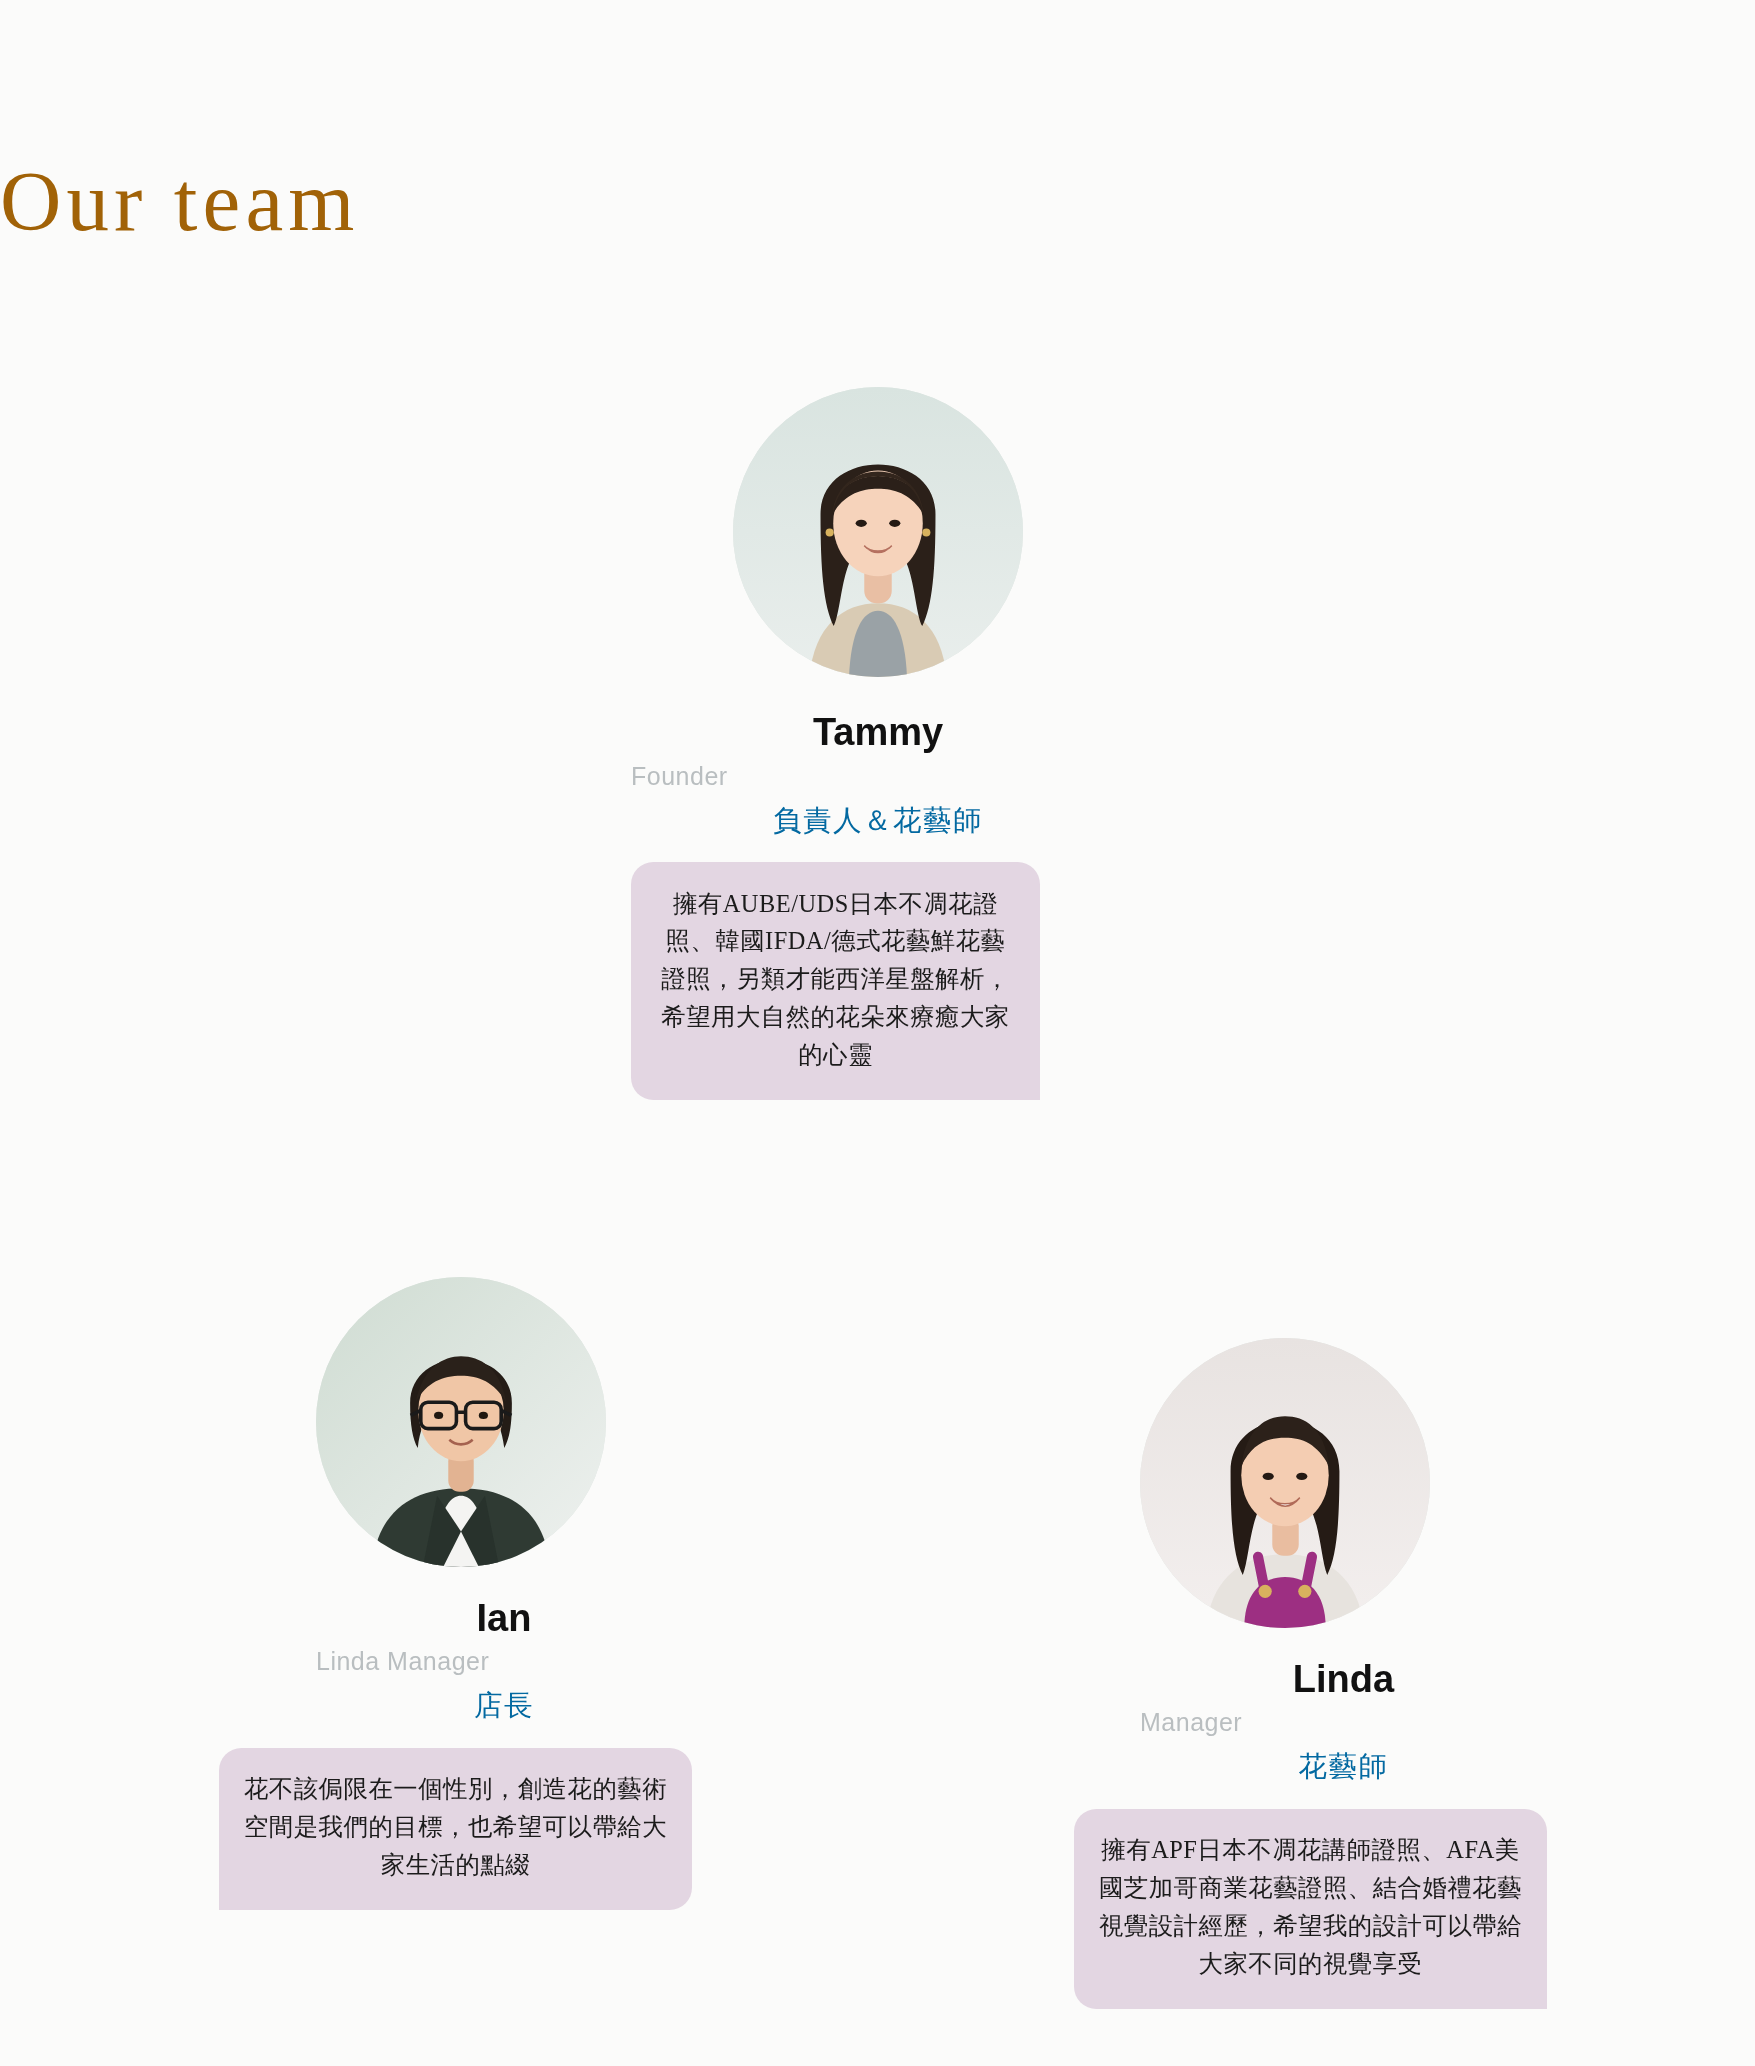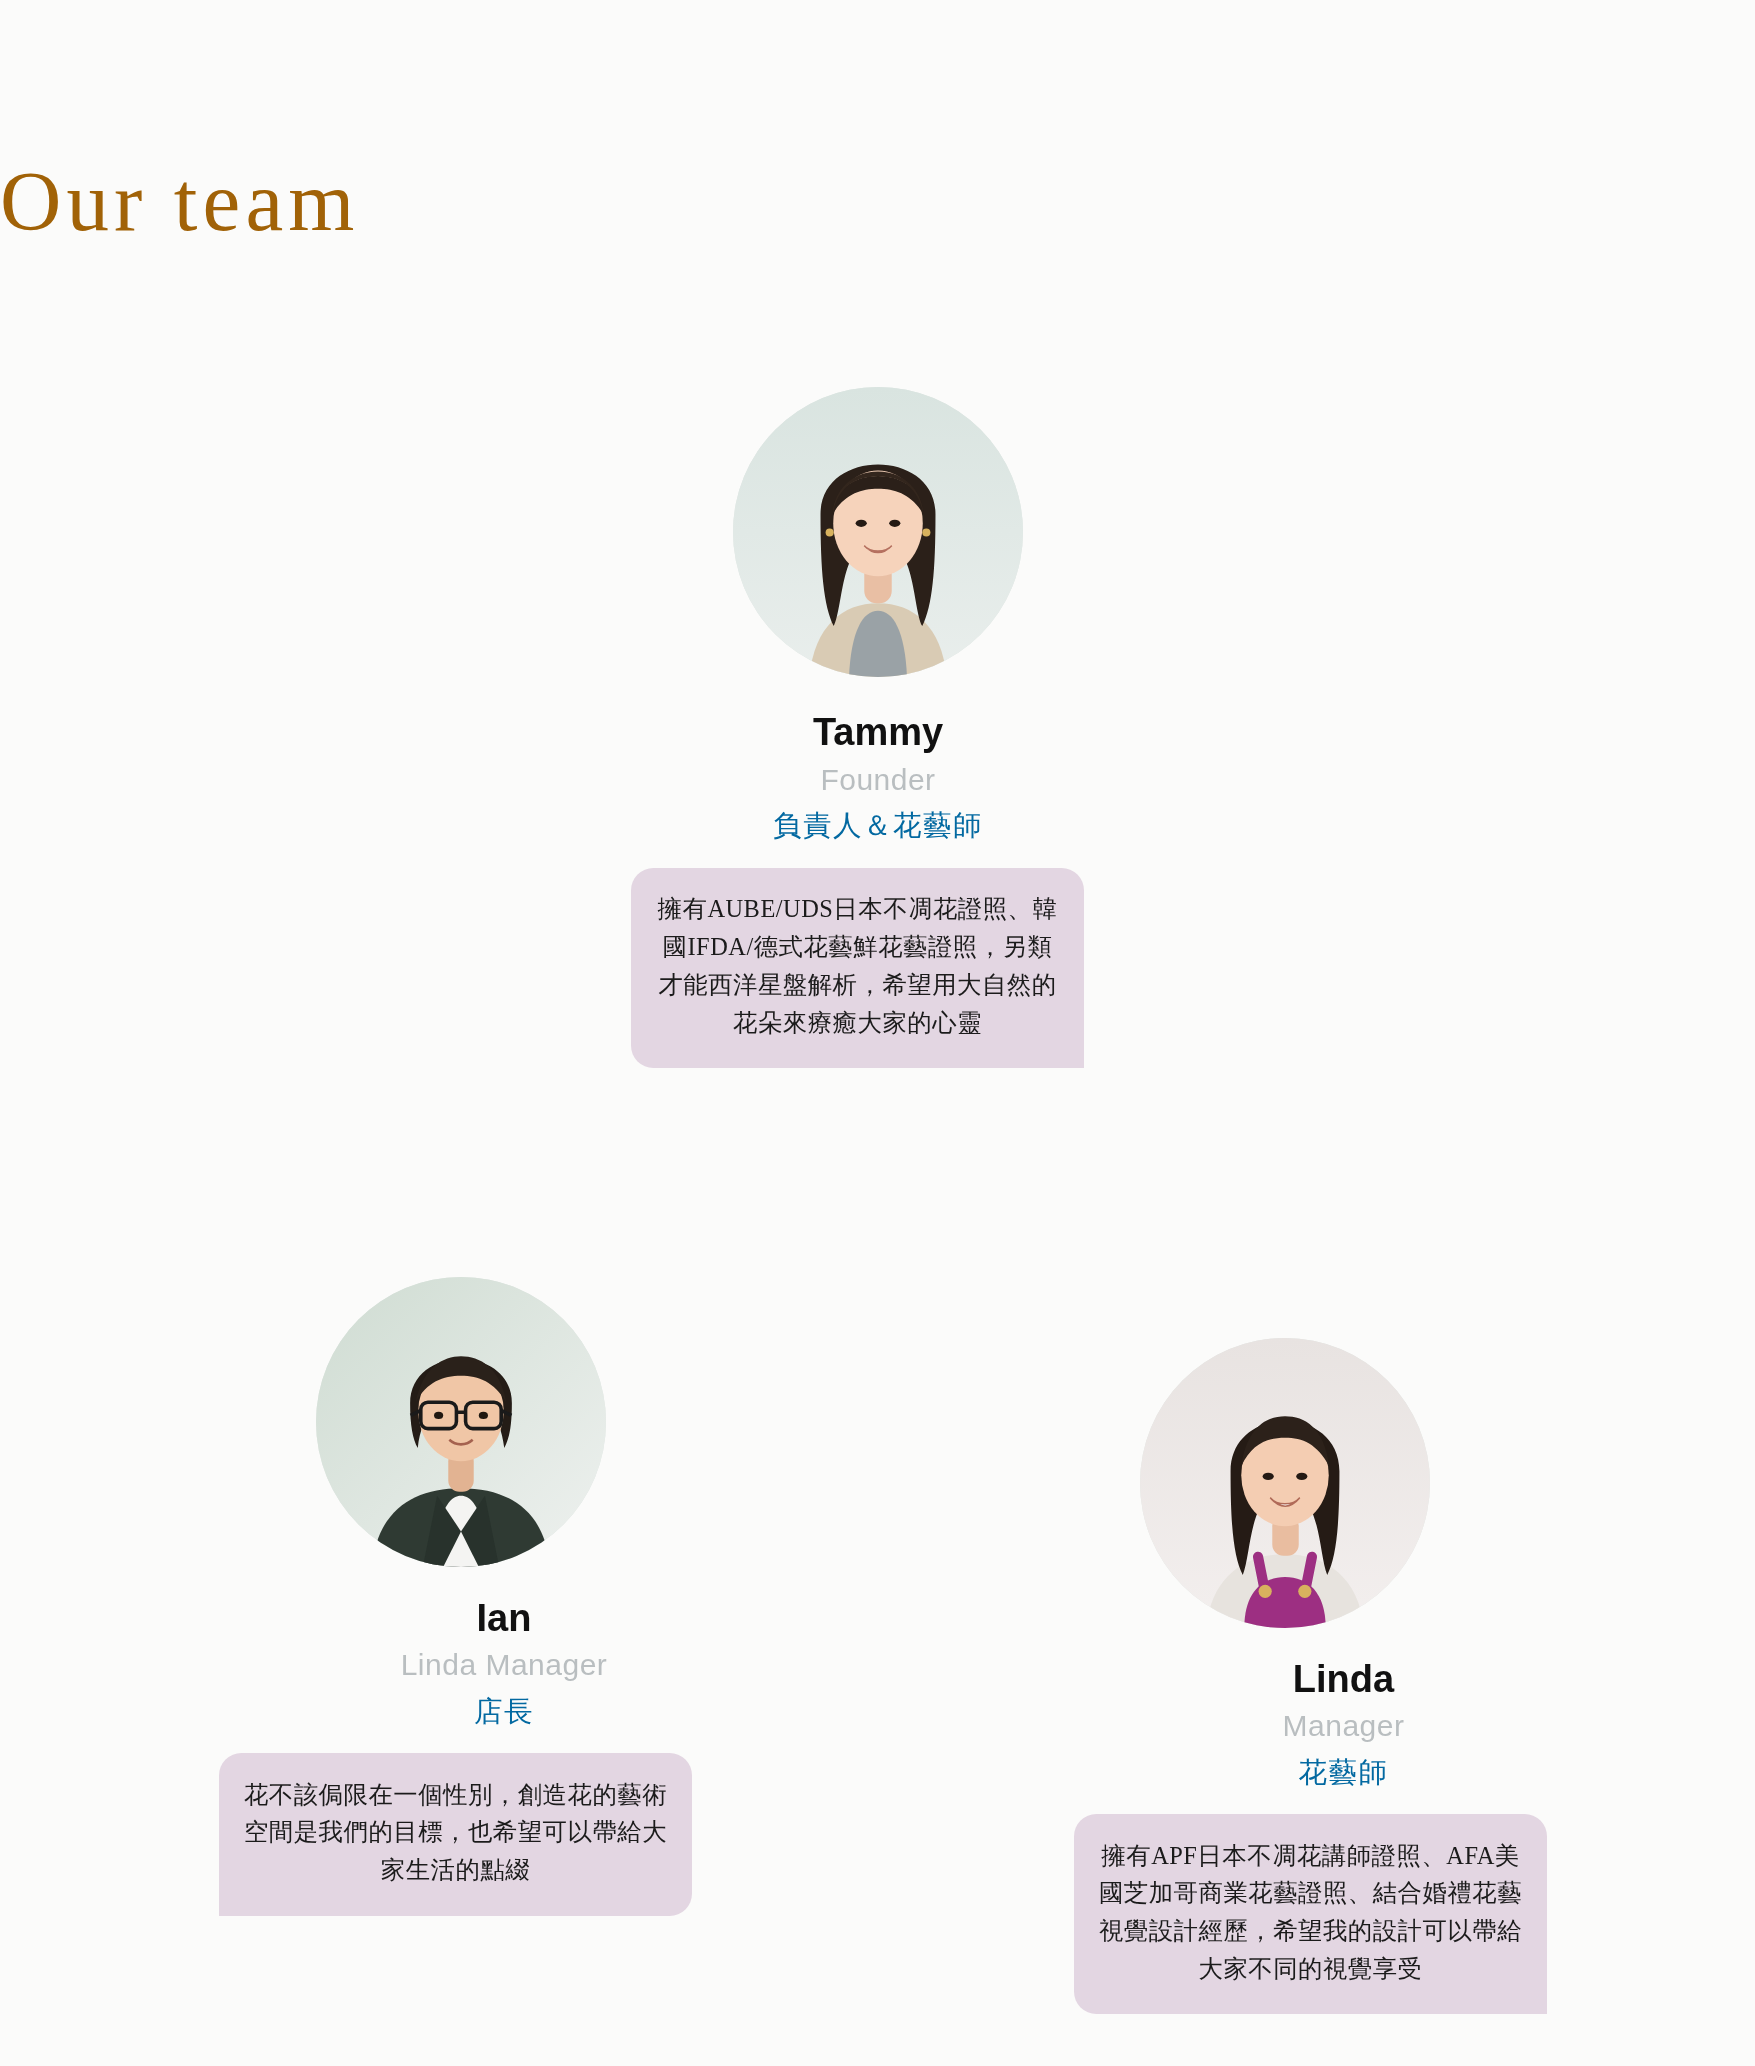--- a/index.html
+++ b/index.html
@@ -52,22 +52,21 @@
 
   .member-name {
     text-align: center;
     font-size: 38px;
     font-weight: bold;
     color: #111111;
     margin-top: 35px;
     line-height: 1.1;
   }
   .member-role {
-    text-align: center;
-    font-size: 30px;
+    font-size: 25px;
     color: #b9bec0;
     margin-top: 9.2px;
     letter-spacing: 0.5px;
     line-height: 1.1;
   }
   .member-title {
     text-align: center;
     font-family: "Liberation Serif", serif;
     font-size: 28.5px;
     color: #0369a1;
@@ -85,21 +84,21 @@
     font-family: "Liberation Serif", serif;
     font-size: 24.4px;
     line-height: 1.55;
     color: #1b1b1b;
     text-align: center;
     letter-spacing: 0.5px;
   }
 
   
   #member-tammy { left: 631px; top: 387px; width: 494px; }
-  #member-tammy .bubble { width: 453px; border-radius: 22.4px 22.4px 0 22.4px; }
+  #member-tammy .bubble { width: 409px; border-radius: 22.4px 22.4px 0 22.4px; }
 
   #member-ian { left: 219px; top: 1277px; width: 473px; }
   #member-ian .avatar-wrap { margin-left: 97px; }
   #member-ian .member-name,
   #member-ian .member-role,
   #member-ian .member-title { padding-left: 97px; }
   #member-ian .bubble { width: 473px; margin-left: 0; }
 
   #member-linda { left: 1074px; top: 1338px; width: 473px; }
   #member-linda .avatar-wrap { margin-left: 66px; }

